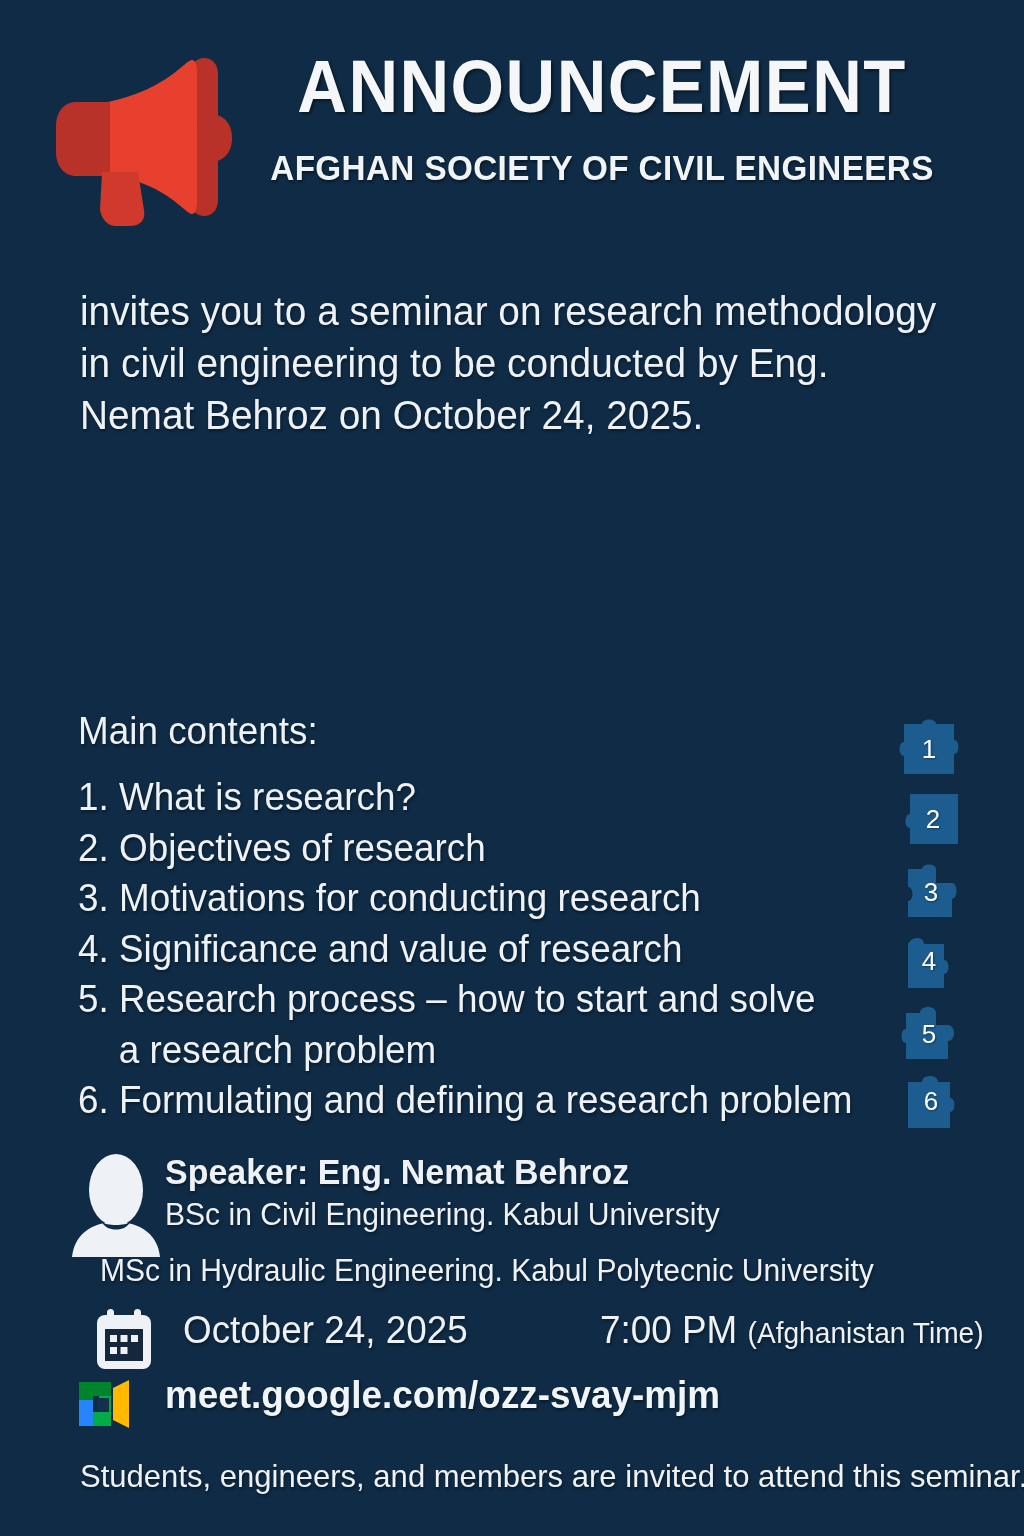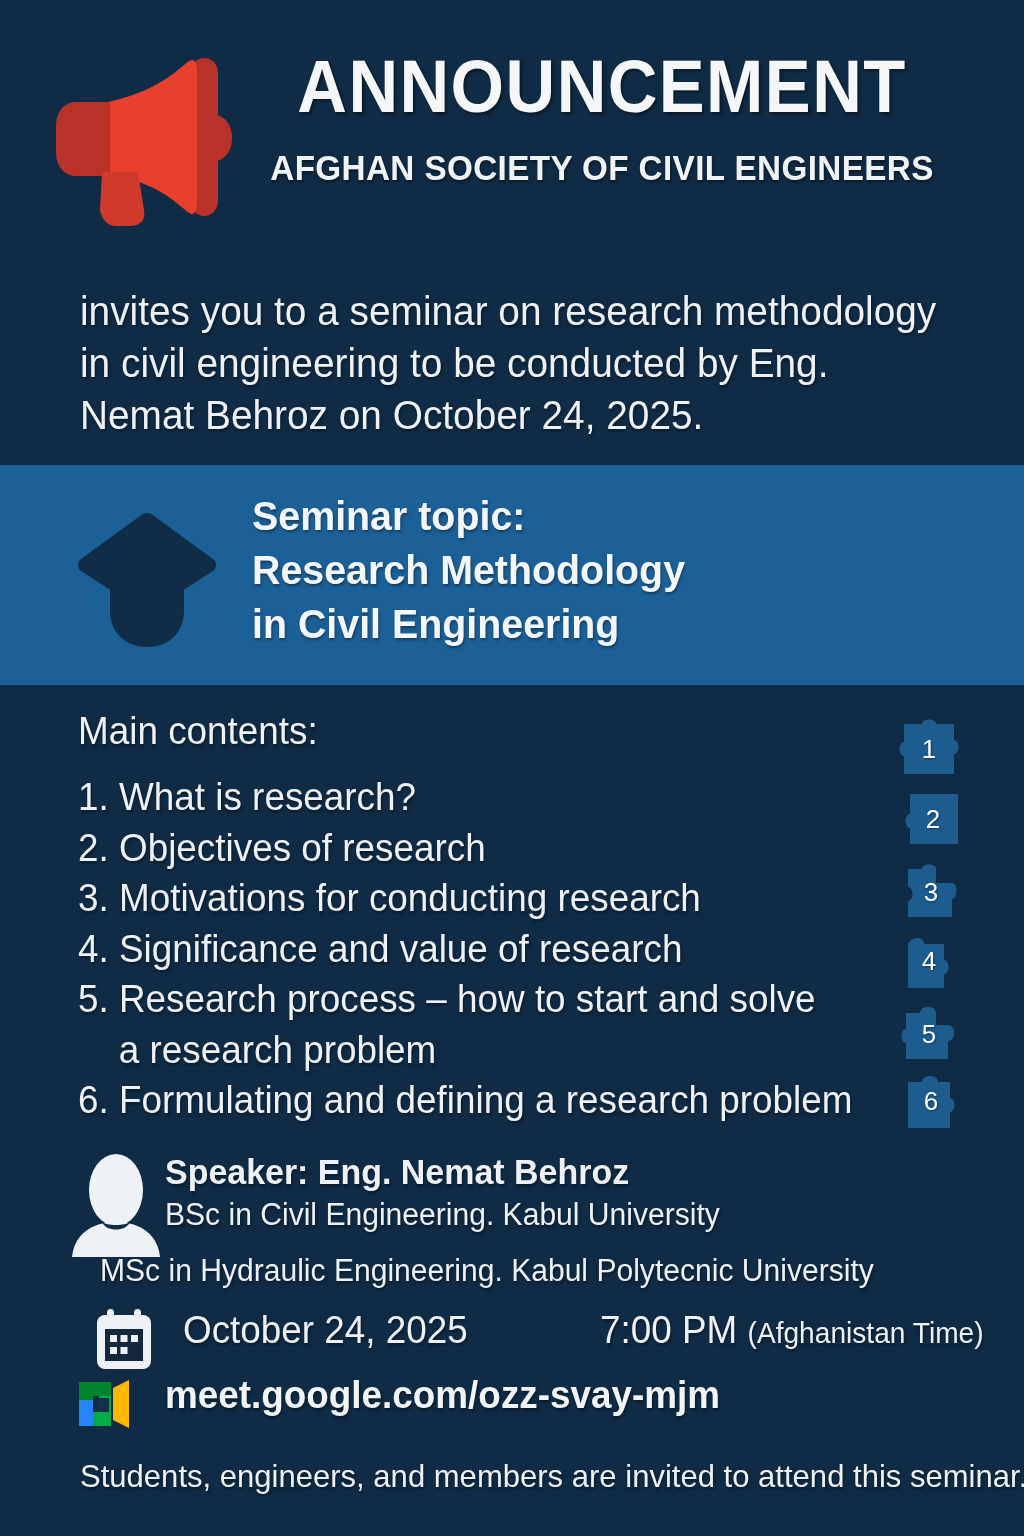--- a/index.html
+++ b/index.html
@@ -263,38 +263,20 @@
       <div class="title-sub">AFGHAN SOCIETY OF CIVIL ENGINEERS</div>
     </div>
   </div>
 
   <div class="invite">
     <div>invites you to a seminar on research methodology</div>
     <div>in civil engineering to be conducted by Eng.</div>
     <div>Nemat Behroz on October 24, 2025.</div>
   </div>
 
-  <div class="topic-banner">
-    <div class="cap">
-      <svg width="150" height="140" viewBox="0 0 150 140">
-
-        <path d="M38 62 L112 62 L112 102 C112 124 96 138 75 138
-                 C54 138 38 124 38 102 Z" fill="#112c46"></path>
-
-        <path d="M75 4 C78 4 80 5 82 7 L141 50 C145 53 145 59 141 62
-                 L82 100 C78 103 72 103 68 100 L9 62 C5 59 5 53 9 50
-                 L68 7 C70 5 72 4 75 4 Z" fill="#112c46"></path>
-      </svg>
-    </div>
-    <div class="topic-text">
-      <div>Seminar topic:</div>
-      <div>Research Methodology</div>
-      <div>in Civil Engineering</div>
-    </div>
-  </div>
 
   <div class="contents">
     <div class="contents-heading">Main contents:</div>
     <div class="contents-list">
       <div class="item">1. What is research?</div>
       <div class="item">2. Objectives of research</div>
       <div class="item">3. Motivations for conducting research</div>
       <div class="item">4. Significance and value of research</div>
       <div class="item">5. Research process – how to start and solve</div>
       <div class="cont">a research problem</div>

